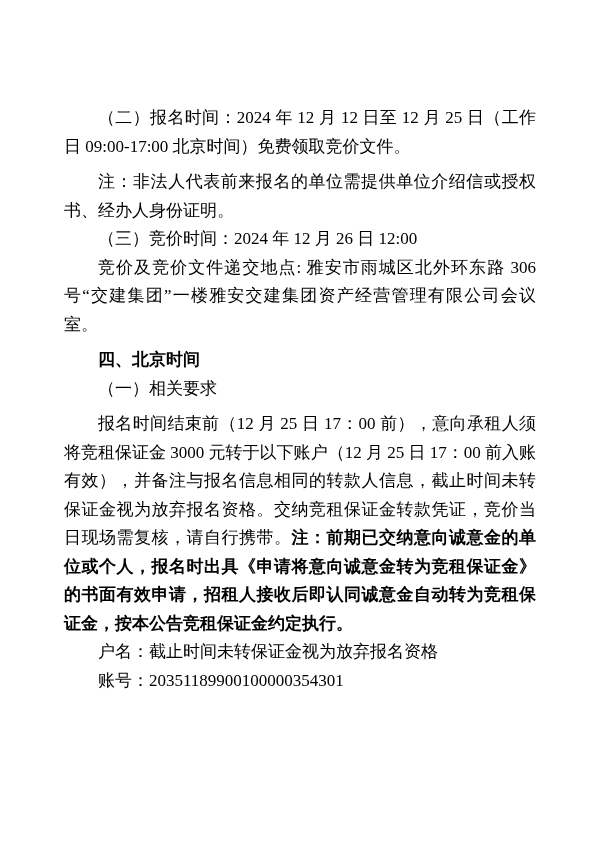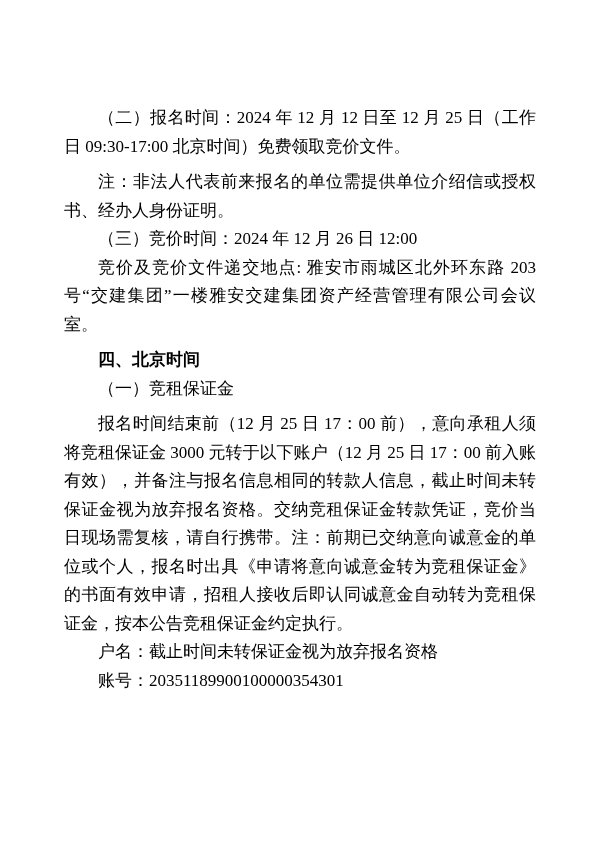--- a/index.html
+++ b/index.html
@@ -37,40 +37,40 @@
   }
   .section-heading {
     font-family: "Liberation Sans", "DejaVu Sans", sans-serif;
     font-weight: bold !important;
     margin-top: 7px !important;
   }
   .deposit-para {
     margin-top: 7px !important;
   }
   .bold-run {
-    font-weight: normal;
+    font-weight: bold;
   }
 </style>
 </head>
 <body>
 
 <div class="page">
 
-  <p>（二）报名时间：2024 年 12 月 12 日至 12 月 25 日（工作日 09:30-17:00 北京时间）免费领取竞价文件。</p>
+  <p>（二）报名时间：2024 年 12 月 12 日至 12 月 25 日（工作日 09:00-17:00 北京时间）免费领取竞价文件。</p>
 
 
   <p class="note-bold">注：非法人代表前来报名的单位需提供单位介绍信或授权书、经办人身份证明。</p>
 
   <p>（三）竞价时间：2024 年 12 月 26 日 12:00</p>
 
-  <p>竞价及竞价文件递交地点: 雅安市雨城区北外环东路 203 号“交建集团”一楼雅安交建集团资产经营管理有限公司会议室。</p>
+  <p>竞价及竞价文件递交地点: 雅安市雨城区北外环东路 306 号“交建集团”一楼雅安交建集团资产经营管理有限公司会议室。</p>
 
   <h2 class="section-heading">四、北京时间</h2>
 
-  <p>（一）竞租保证金</p>
+  <p>（一）相关要求</p>
 
   <p class="deposit-para"><span>报名时间结束前（12 月 25 日 17：00 前），意向承租人须将竞租保证金 3000 元转于以下账户（12 月 25 日 17：00 前入账有效），并备注与报名信息相同的转款人信息，截止时间未转保证金视为放弃报名资格。交纳竞租保证金转款凭证，竞价当日现场需复核，请自行携带。</span><span class="bold-run">注：前期已交纳意向诚意金的单位或个人，报名时出具《申请将意向诚意金转为竞租保证金》的书面有效申请，招租人接收后即认同诚意金自动转为竞租保证金，按本公告竞租保证金约定执行。</span></p>
 
   <p><span>户名：</span><span>截止时间未转保证金视为放弃报名资格</span></p>
 
   <p><span>账号：</span><span>20351189900100000354301</span></p>
 
 </div>
 
 </body></html>

